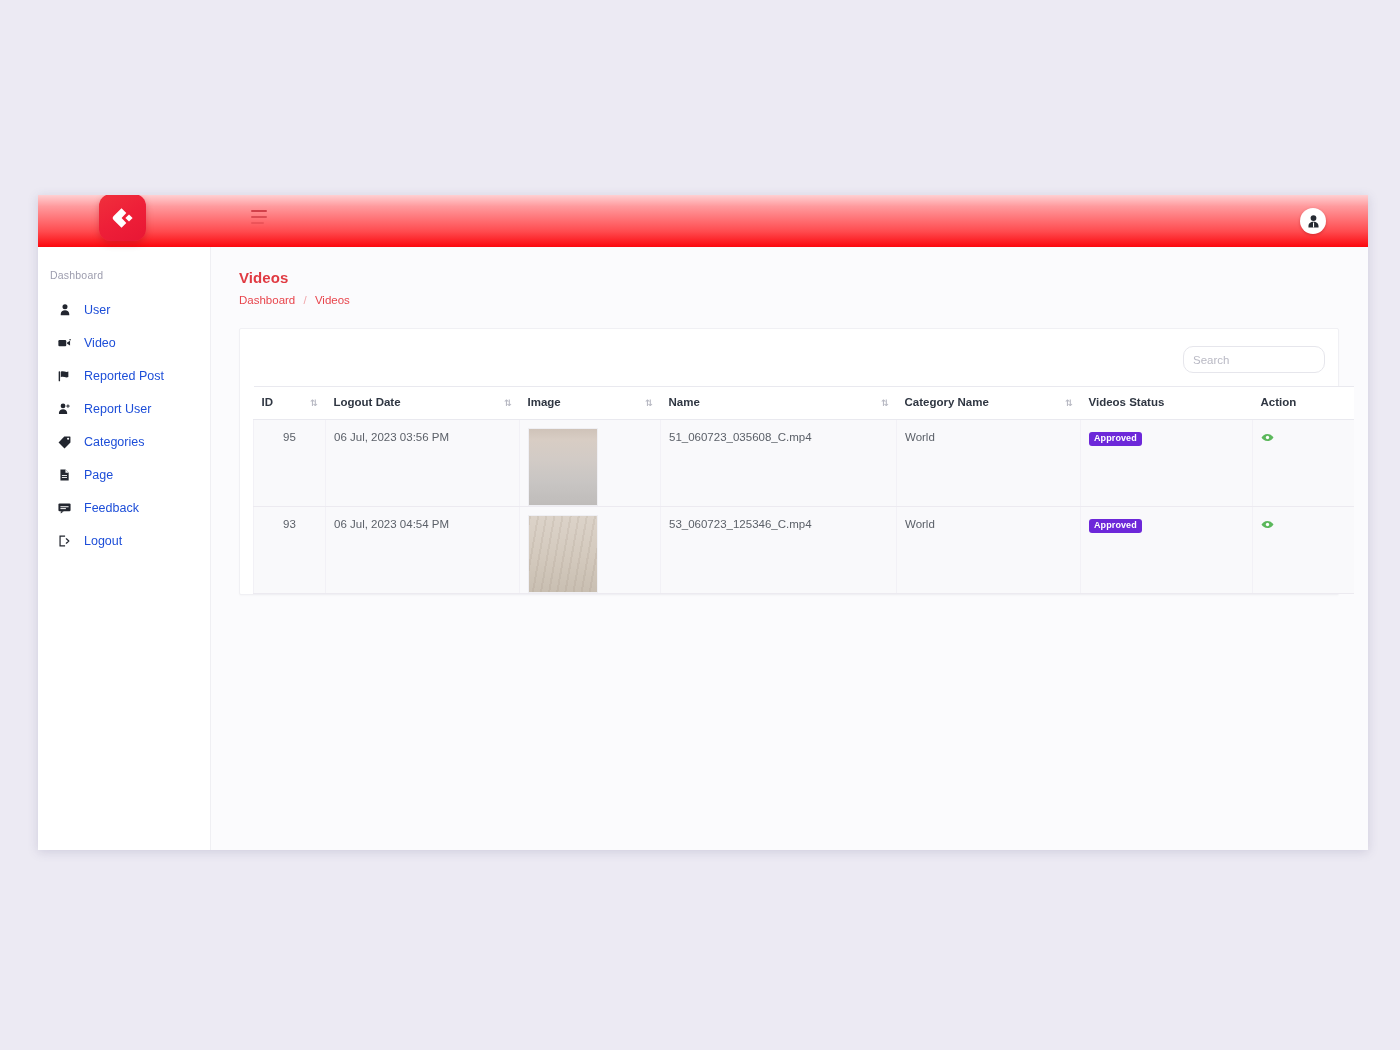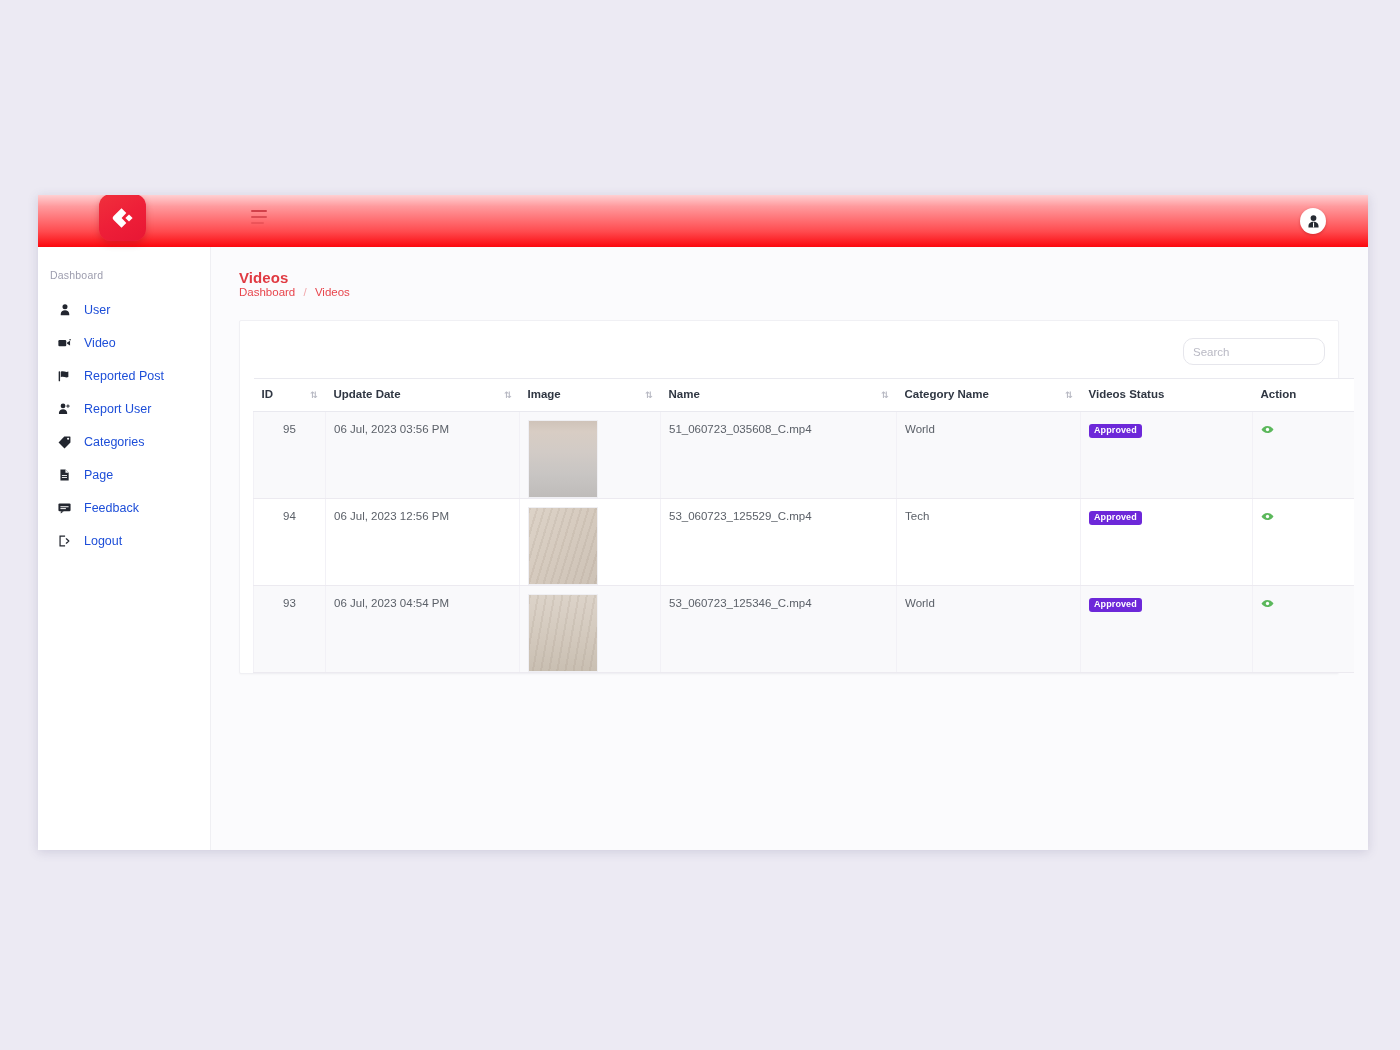--- a/index.html
+++ b/index.html
@@ -78,21 +78,21 @@
   .nav-icon svg { display:block; }
 
   
   #main {
     flex: 1 1 auto;
     background: #fbfbfd;
     padding: 22px 29px 0 28px;
     overflow: hidden;
   }
   #page-title { font-size: 15px; font-weight: bold; color: #e03a42; letter-spacing: .1px; }
-  #breadcrumb { margin-top: 0; font-size: 11.5px; color: #ef5c63; }
+  #breadcrumb { margin-top: 8px; font-size: 11.5px; color: #ef5c63; }
   #breadcrumb .crumb { color: #e8454c; cursor: pointer; }
   #breadcrumb .sep { color: #f0a6aa; margin: 0 5px; }
 
   
   #card {
     margin-top: 22px;
     background: #ffffff;
     border: 1px solid #f0f0f4;
     border-radius: 2px;
     box-shadow: 0 1px 2px rgba(0,0,0,0.025);
@@ -315,21 +315,21 @@
               <col class="c-pub">
               <col class="c-act">
           </colgroup>
           <thead>
             <tr>
               <th>
                 <span>ID</span>
                 <span class="sort">⇅</span>
               </th>
               <th>
-                <span>Update Date</span>
+                <span>Logout Date</span>
                 <span class="sort">⇅</span>
               </th>
               <th>
                 <span>Image</span>
                 <span class="sort">⇅</span>
               </th>
               <th>
                 <span>Name</span>
                 <span class="sort">⇅</span>
               </th>
@@ -347,34 +347,20 @@
           </thead>
           <tbody id="tbody">
               <tr class="odd">
                 <td class="row-h">95</td>
                 <td>06 Jul, 2023 03:56 PM</td>
                 <td>
                   <span class="thumb" style="background-image: linear-gradient(rgb(207, 195, 185) 0%, rgb(216, 205, 196) 14%, rgb(210, 203, 198) 40%, rgb(200, 197, 195) 70%, rgb(191, 188, 186) 100%), radial-gradient(circle at 22% 14%, rgba(255, 228, 196, 0.95) 0px, rgba(255, 228, 196, 0.95) 9%, rgba(255, 228, 196, 0) 22%), radial-gradient(circle at 56% 12%, rgba(255, 231, 200, 0.95) 0px, rgba(255, 231, 200, 0.95) 8%, rgba(255, 231, 200, 0) 20%), linear-gradient(rgba(255, 255, 255, 0) 76%, rgba(245, 248, 250, 0.95) 78%, rgba(232, 238, 242, 0.95) 84%, rgba(255, 255, 255, 0) 86%); background-size: cover;"></span>
                 </td>
                 <td>51_060723_035608_C.mp4</td>
                 <td>World</td>
-                <td><span class="badge">Approved</span></td>
-                <td><span class="eye"><svg width="13" height="13" viewBox="0 0 24 24" fill="currentColor">
-                      <path d="M12 5.4C6.6 5.4 2.3 9.4 1 12c1.3 2.6 5.6 6.6 11 6.6s9.7-4 11-6.6c-1.3-2.6-5.6-6.6-11-6.6z"></path>
-                      <circle cx="12" cy="12" r="3.1" fill="#ffffff"></circle>
-                    </svg></span></td>
-              </tr>
-              <tr class="even">
-                <td class="row-h">94</td>
-                <td>06 Jul, 2023 12:56 PM</td>
-                <td>
-                  <span class="thumb" style="background-image: repeating-linear-gradient(107deg, rgba(160, 145, 130, 0.16) 0px, rgba(160, 145, 130, 0.16) 2px, rgba(255, 255, 255, 0) 2px, rgba(255, 255, 255, 0) 7px), linear-gradient(to right bottom, rgb(221, 211, 200) 0%, rgb(214, 203, 191) 45%, rgb(205, 194, 182) 100%); background-size: cover;"></span>
-                </td>
-                <td>53_060723_125529_C.mp4</td>
-                <td>Tech</td>
                 <td><span class="badge">Approved</span></td>
                 <td><span class="eye"><svg width="13" height="13" viewBox="0 0 24 24" fill="currentColor">
                       <path d="M12 5.4C6.6 5.4 2.3 9.4 1 12c1.3 2.6 5.6 6.6 11 6.6s9.7-4 11-6.6c-1.3-2.6-5.6-6.6-11-6.6z"></path>
                       <circle cx="12" cy="12" r="3.1" fill="#ffffff"></circle>
                     </svg></span></td>
               </tr>
               <tr class="odd">
                 <td class="row-h">93</td>
                 <td>06 Jul, 2023 04:54 PM</td>
                 <td>

